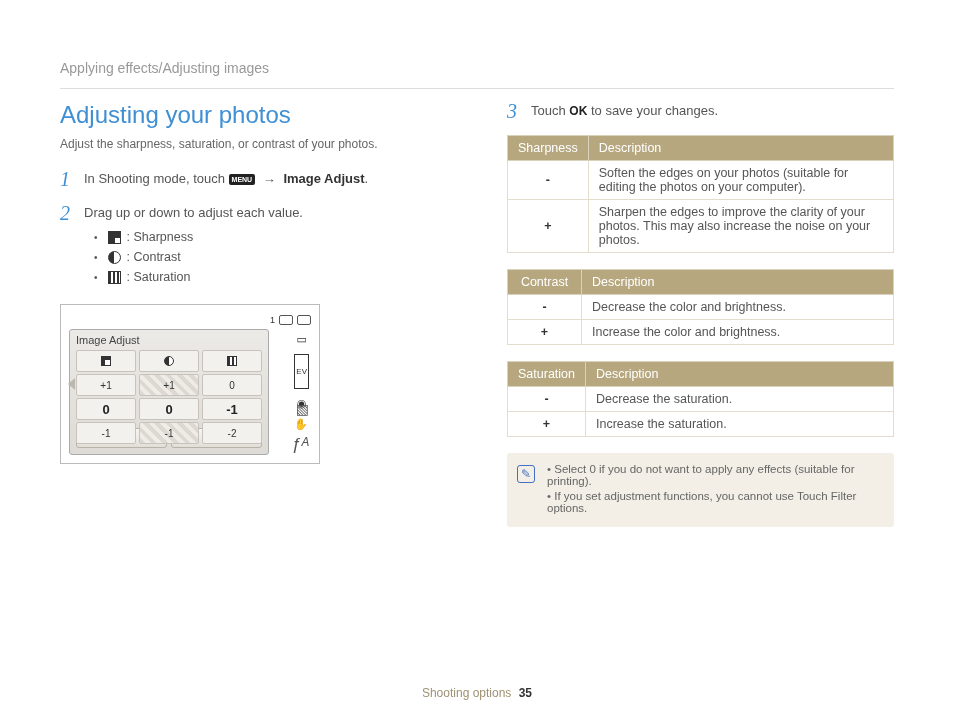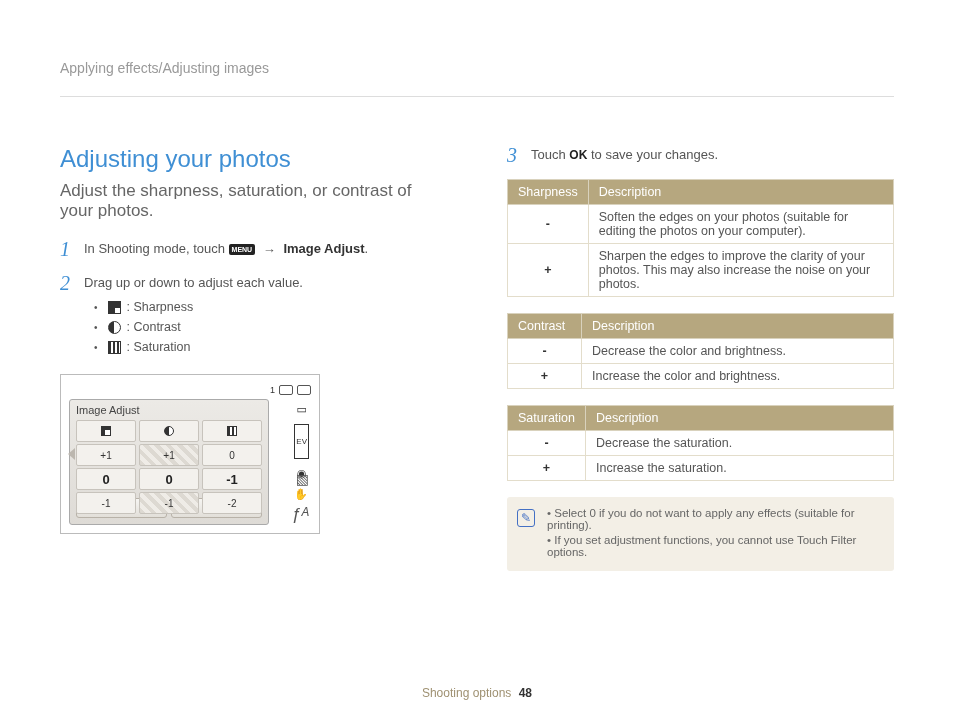--- a/index.html
+++ b/index.html
@@ -11,38 +11,38 @@
     color: #555;
     font-size: 13px;
     position: relative;
     padding: 60px 60px 0 60px;
   }
   .breadcrumb {
     color: #999;
     font-size: 14px;
     font-weight: 300;
     border-bottom: 1px solid #ddd;
-    padding-bottom: 20px;
-    margin-bottom: 48px;
+    padding-bottom: 12px;
+    margin-bottom: 12px;
   }
   .columns {
     display: flex;
     gap: 60px;
   }
   .col { flex: 1; }
   .page-title {
     color: #3f8fd4;
     font-size: 24px;
     font-weight: 400;
     margin-bottom: 8px;
   }
   .subtitle {
     color: #666;
     margin-bottom: 18px;
-    font-size: 17px;
+    font-size: 12px;
   }
   .step {
     display: flex;
     gap: 10px;
     margin-bottom: 14px;
   }
   .step-num {
     color: #3f8fd4;
     font-size: 20px;
     font-style: italic;
@@ -167,21 +167,21 @@
     font-size: 12.5px;
   }
   table.desc th {
     background: #b6a77f;
     color: #fff;
     text-align: left;
     font-weight: 400;
     padding: 5px 10px;
     border: 1px solid #d9d2bd;
   }
-  table.desc th:first-child { width: 74px; }
+  table.desc th:first-child { width: 74px; text-align: center; }
   table.desc td {
     border: 1px solid #e3ddcb;
     padding: 5px 10px;
     color: #555;
     vertical-align: middle;
   }
   table.desc td:first-child { text-align: center; font-weight: 600; color:#333; }
 
   .note-box {
     background: #f3efe6;
@@ -378,14 +378,14 @@
       <ul>
         <li>Select 0 if you do not want to apply any effects (suitable for printing).</li>
         <li>If you set adjustment functions, you cannot use Touch Filter options.</li>
       </ul>
     </div>
   </div>
 </div>
 
 <div class="footer">
   <span>Shooting options</span>
-  <span class="pg">48</span>
+  <span class="pg">35</span>
 </div>
 
 </body></html>

